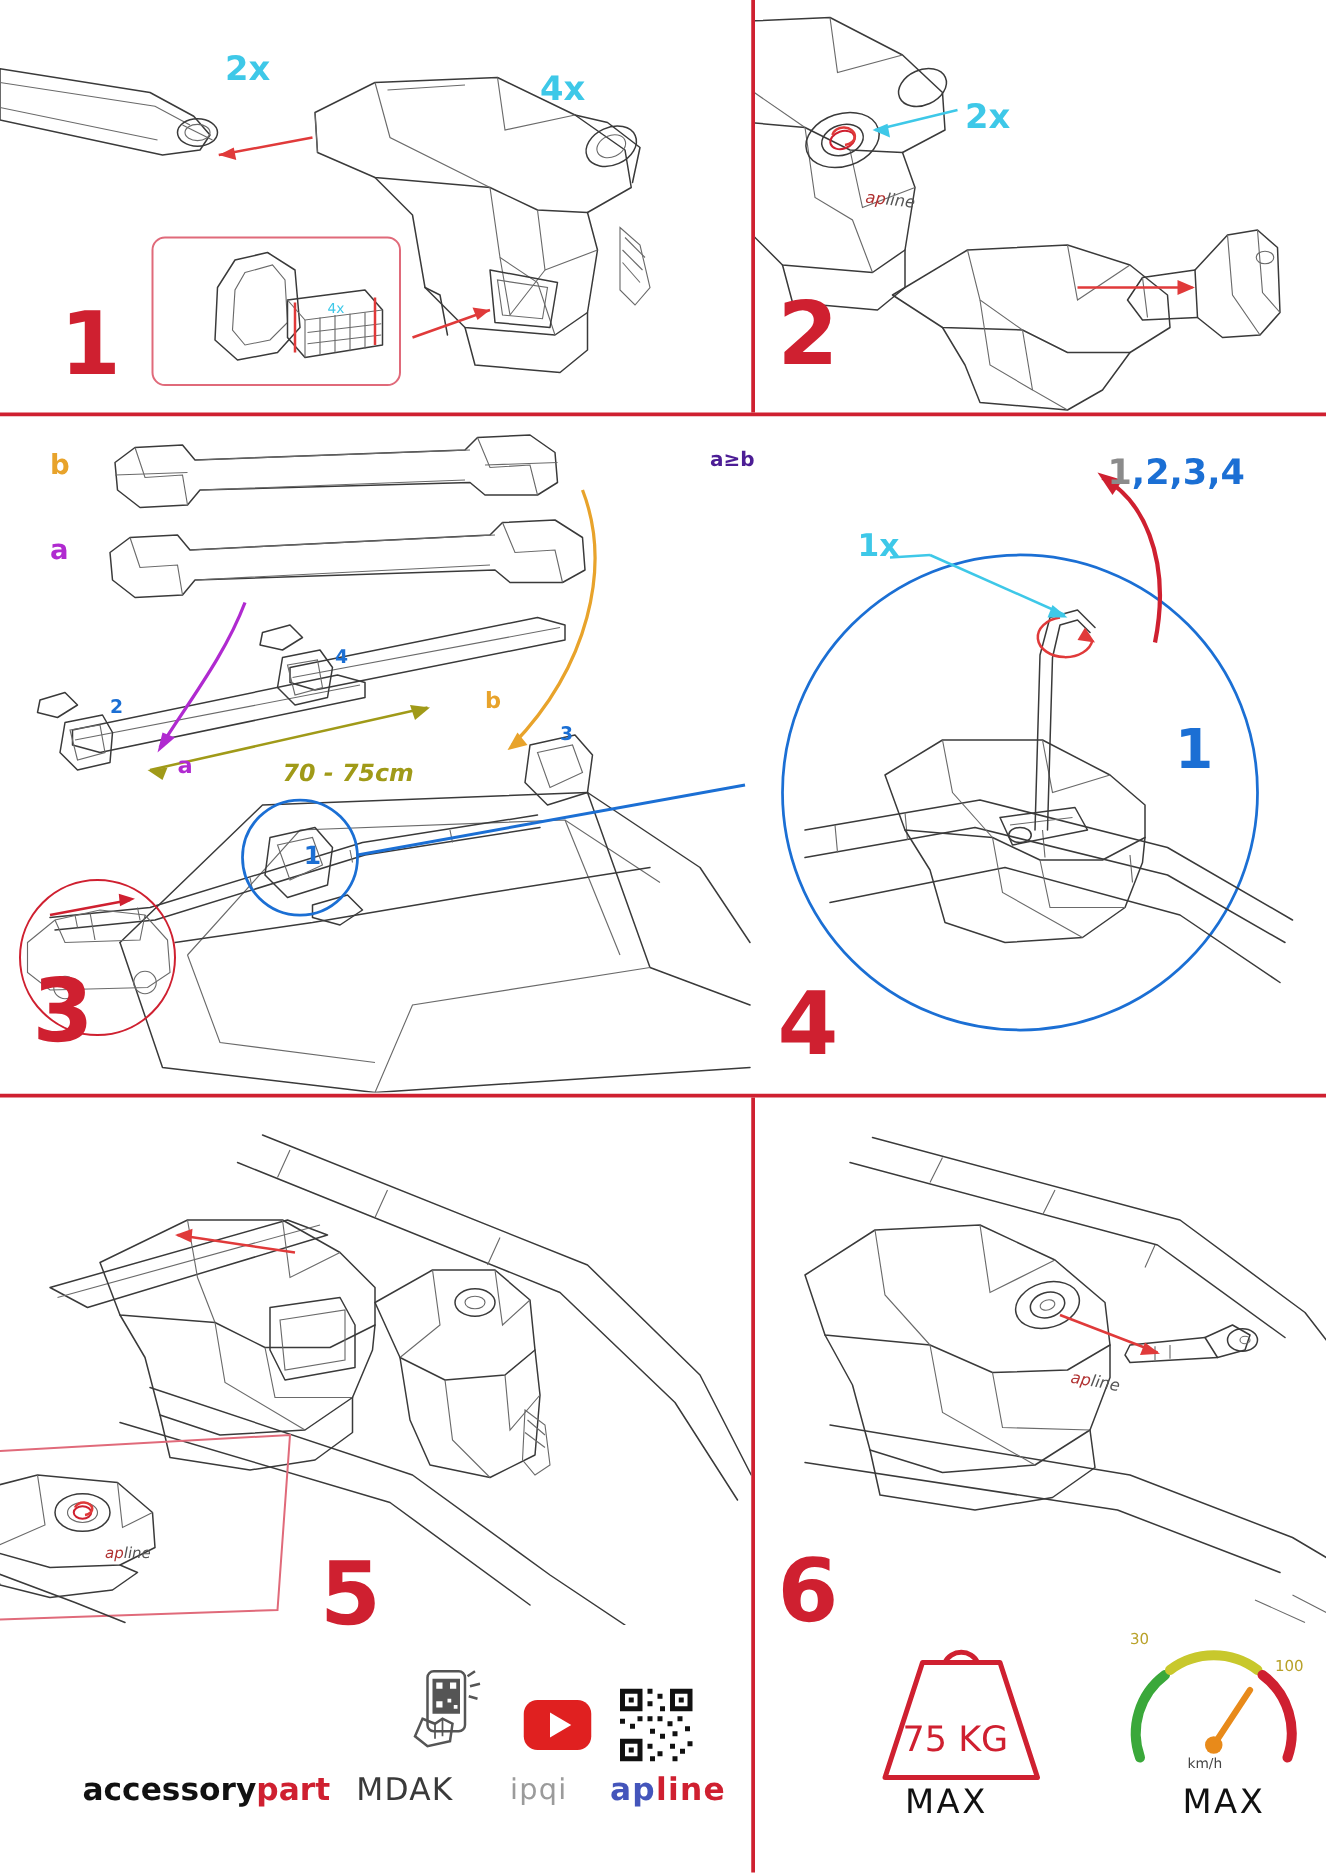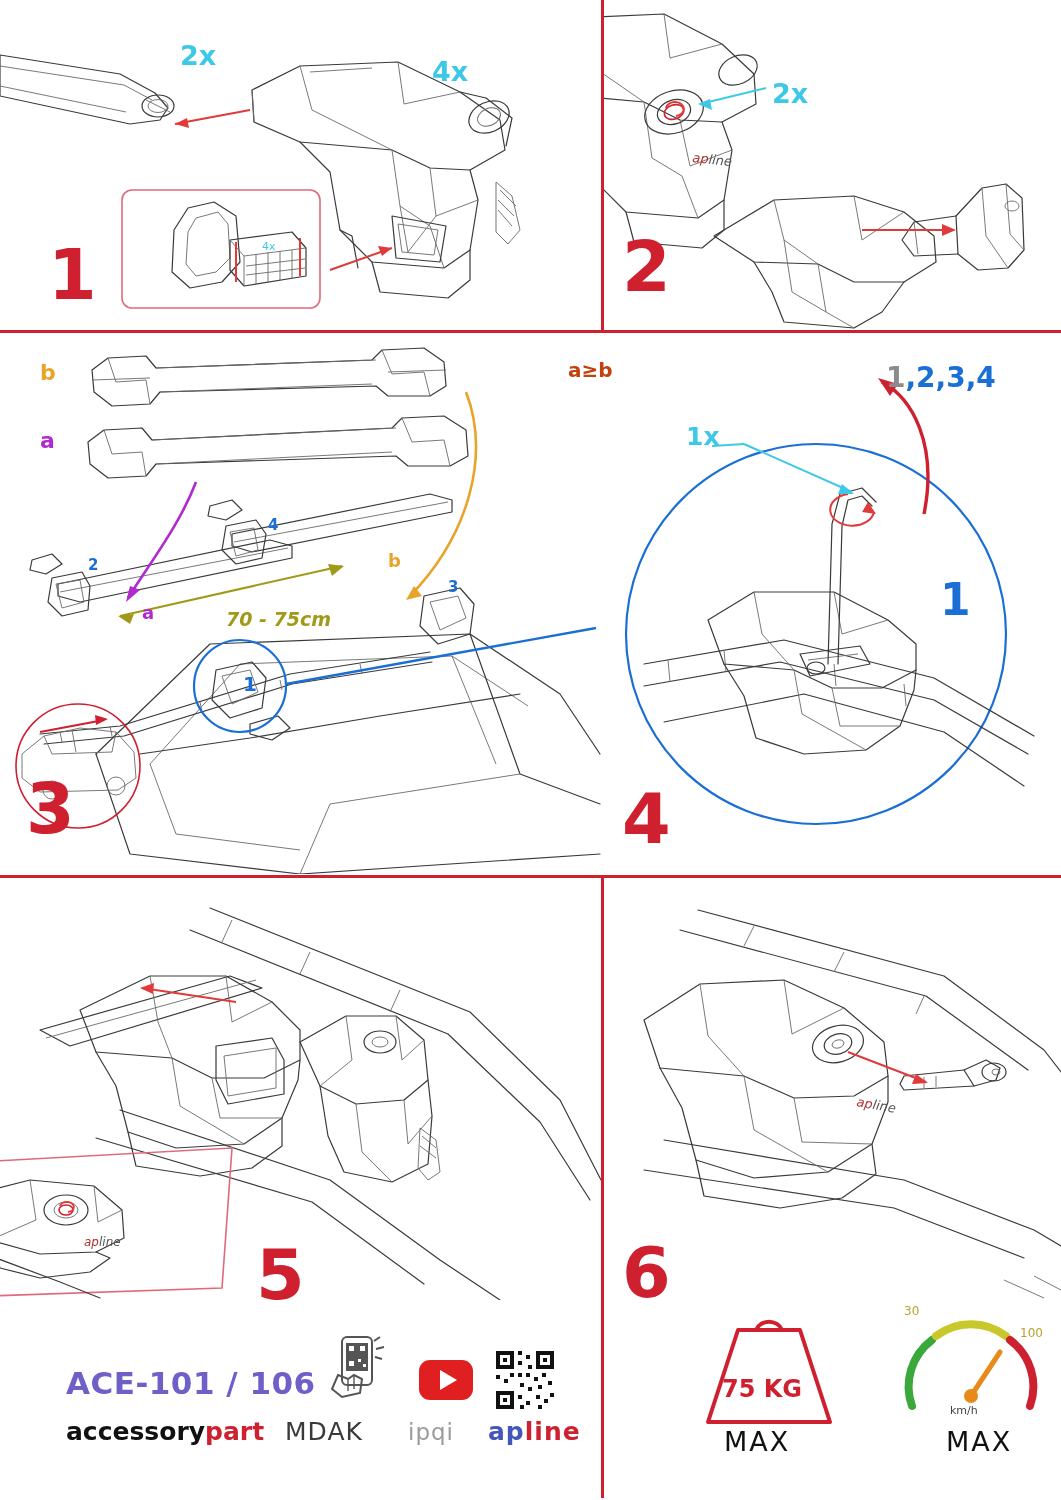--- a/index.html
+++ b/index.html
@@ -57,21 +57,21 @@
   }
   .lbl {
     position: absolute;
     font-family: "DejaVu Sans", sans-serif;
     font-weight: 700;
     font-size: 22px;
     line-height: 1;
   }
   .lbl-b { color: #e8a32b; }
   .lbl-a { color: #b02ad0; }
-  .lbl-ab { color: #c2410c; font-size: 20px; }
+  .lbl-ab { color: #4c1d95; font-size: 16px; }
   .dim {
     position: absolute;
     font-family: "DejaVu Sans", sans-serif;
     font-style: italic;
     font-weight: 700;
     font-size: 19px;
     color: #a09a18;
   }
   .mini-num {
     position: absolute;
@@ -127,22 +127,22 @@
   .maxlabel {
     position: absolute;
     font-family: "DejaVu Sans", sans-serif;
     font-size: 27px;
     letter-spacing: 2px;
     color: #111;
   }
   .weight-text {
     position: absolute;
     font-family: "DejaVu Sans", sans-serif;
-    font-weight: 700;
-    font-size: 24px;
+    font-weight: 400;
+    font-size: 28px;
     color: #cf2030;
   }
   .gauge-num {
     position: absolute;
     font-family: "DejaVu Sans", sans-serif;
     font-size: 12px;
     color: #b9a22a;
   }
   .gauge-unit {
     position: absolute;
@@ -474,21 +474,20 @@
       <path class="ln" d="M360 190 L300 196 L296 204 L300 210 L370 206"></path>
       <path class="ln-thin" d="M320 197 L320 208 M332 196 L332 207"></path>
 
       <path class="arr-red" d="M244 172 L322 202"></path>
       <path class="arr-red-h" d="M324 203 L312 194 L308 204 Z"></path>
     </svg>
     <div class="step-num" style="left:18px;top:358px;">6</div>
   </div>
 
   <div class="panel" style="left:0;top:1355px;width:601px;height:145px;">
-    <div class="model" style="left:66px;top:10px;">ACE-101 / 106</div>
     <div class="brand" style="left:66px;top:62px;"><span>accessory</span><span class="red">part</span></div>
     <div class="wordmark" style="left:285px;top:62px;text-align:right;">MDAK</div>
     <div class="wordmark light" style="left:408px;top:64px;font-size:23px;">ipqi</div>
     <div class="wordmark" style="left:488px;top:62px;"><span class="apl-ap">ap</span><span class="apl-line">line</span></div>
 
     <svg style="position:absolute;left:318px;top:-24px;" width="80" height="80" viewBox="0 0 80 80">
       <rect x="24" y="6" width="30" height="48" rx="5" fill="none" stroke="#555" stroke-width="2"></rect>
       <rect x="28" y="12" width="22" height="28" fill="#555"></rect>
       <rect x="31" y="15" width="5" height="5" fill="#fff"></rect>
       <rect x="42" y="15" width="5" height="5" fill="#fff"></rect>

